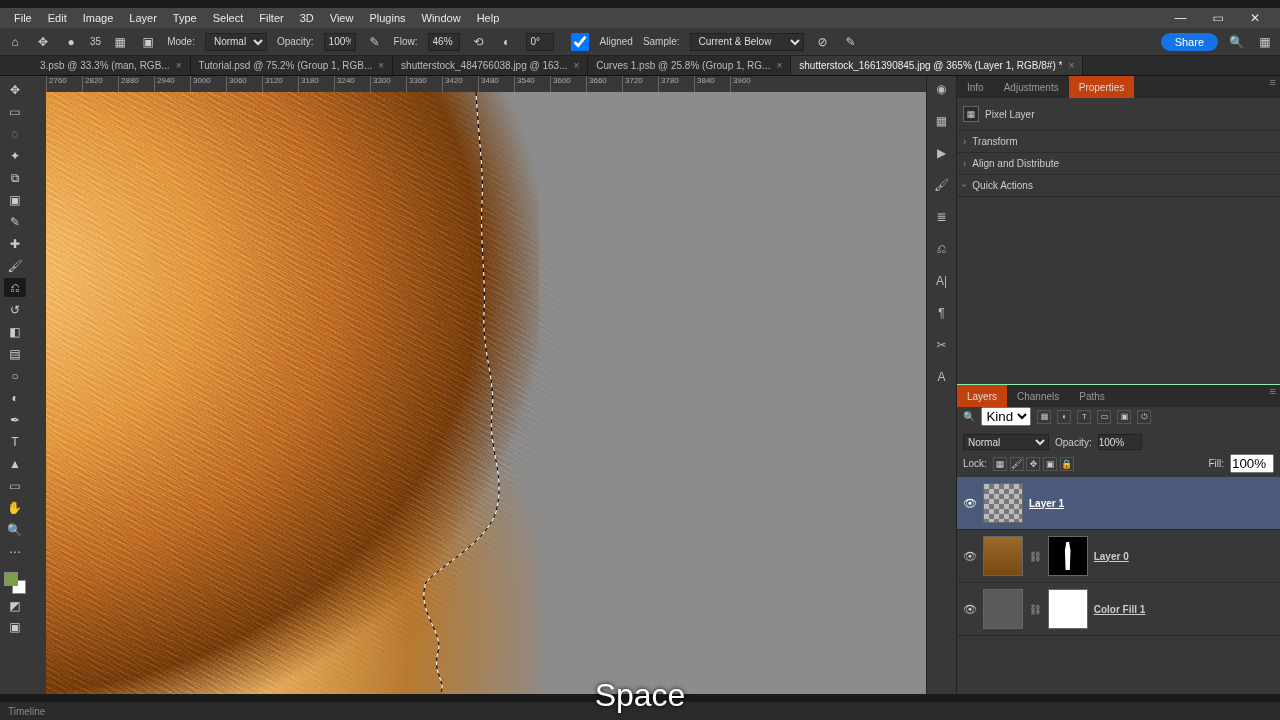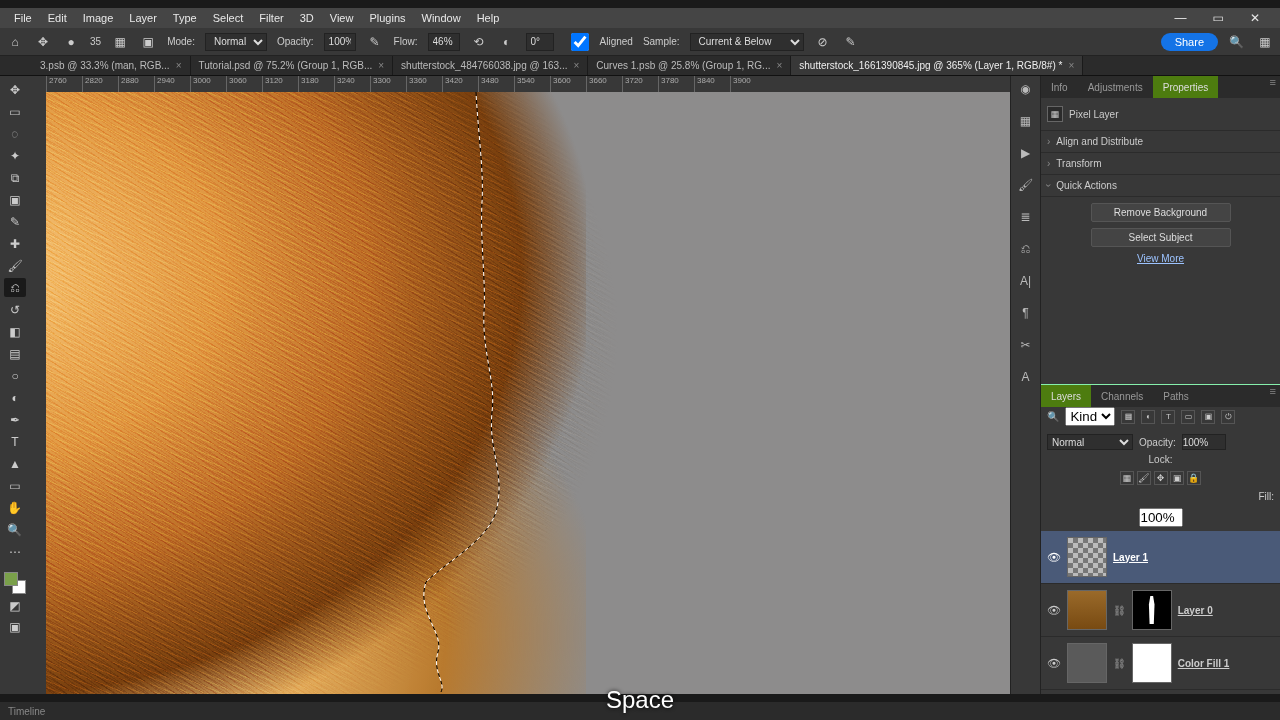--- a/index.html
+++ b/index.html
@@ -46,24 +46,24 @@
   background:
     repeating-linear-gradient(30deg, rgba(60,30,5,0.25) 0 1px, transparent 1px 5px),
     repeating-linear-gradient(22deg, rgba(255,230,190,0.22) 0 1px, transparent 1px 6px),
     repeating-linear-gradient(36deg, rgba(40,20,0,0.18) 0 1px, transparent 1px 4px);
   mix-blend-mode:overlay;
   -webkit-mask:radial-gradient(ellipse 140% 100% at -10% 40%, #000 65%, transparent 78%);
           mask:radial-gradient(ellipse 140% 100% at -10% 40%, #000 65%, transparent 78%);
 }
 .rsidebar { width:30px; background:#383838; display:flex; flex-direction:column; align-items:center; padding-top:4px; gap:14px; border-left:1px solid #222; }
 .rsidebar .ricon { width:18px; height:18px; color:#bbb; display:flex; align-items:center; justify-content:center; cursor:pointer; font-size:12px; }
-.panels { width:240px; background:#383838; display:flex; flex-direction:column; border-left:1px solid #222; }
+.panels { width:324px; background:#383838; display:flex; flex-direction:column; border-left:1px solid #222; }
 .ptabs { display:flex; height:22px; align-items:stretch; background:#2b2b2b; }
 .ptab { padding:0 10px; font-size:10px; color:#999; display:flex; align-items:center; cursor:pointer; }
-.ptab.active { background:#4d7c0f; color:#ddd; }
+.ptab.active { background:#c2410c; color:#ddd; }
 .pbody { flex:0 0 auto; padding:4px 6px; }
 .proprow { display:flex; align-items:center; gap:6px; padding:4px 0; font-size:10px; color:#ccc; }
 .proprow .sq { width:16px; height:16px; border:1px solid #666; background:#2b2b2b; display:flex; align-items:center; justify-content:center; font-size:9px; }
 .accordion { border-top:1px solid #2b2b2b; }
 .acc-h { padding:5px 6px; font-size:10px; color:#ccc; display:flex; align-items:center; gap:6px; cursor:pointer; border-bottom:1px solid #2b2b2b; }
 .qa-body { padding:6px 8px; display:flex; flex-direction:column; gap:6px; align-items:center; }
 .qa-btn { width:140px; background:#444; color:#ddd; font-size:10px; text-align:center; padding:3px 0; border:1px solid #555; border-radius:2px; cursor:pointer; }
 .qa-link { font-size:10px; color:#9cc3ff; text-decoration:underline; cursor:pointer; }
 .spacer { flex:1; }
 .layers { border-top:1px solid #86efac; display:flex; flex-direction:column; height:310px; }
@@ -76,24 +76,24 @@
 .thumb { width:40px; height:40px; border:1px solid #666; background:#5a5a5a; position:relative; overflow:hidden; }
 .thumb.ck { background:repeating-conic-gradient(#777 0 25%, #bbb 0 50%) 0 0/10px 10px; }
 .thumb.dog { background:linear-gradient(#9a6a2a,#784a12); }
 .thumb.mask { background:#000; display:flex; align-items:center; justify-content:center; }
 .thumb.mask::after { content:""; width:14px; height:28px; background:#fff; clip-path:polygon(40% 0,60% 0,70% 30%,65% 100%,35% 100%,30% 30%); }
 .thumb.white { background:#fff; }
 .thumb.solid { background:#5a5a5a; }
 .link { font-size:10px; color:#aaa; }
 .lname { font-size:10px; text-decoration:underline;font-weight:bold; }
 .timeline { position:absolute; bottom:0; left:0; right:0; height:18px; background:#2b2b2b; display:flex; align-items:center; padding:0 8px; font-size:10px; color:#888; }
-.caption { position:absolute; bottom:6px; left:50%; transform:translateX(-50%); font-size:24px; color:#fff; text-shadow:0 0 4px #000; pointer-events:none;text-align:center; }
+.caption { position:absolute; bottom:6px; left:50%; transform:translateX(-50%); font-size:32px; color:#fff; text-shadow:0 0 4px #000; pointer-events:none;text-align:center; }
 .chev::before{ content:"›"; display:inline-block; transform:rotate(0deg); color:#888; }
 .chev.down::before{ transform:rotate(90deg); }
-.lockrow{ display:flex; align-items:center; gap:6px; padding:0 6px 4px; font-size:10px;flex-direction:column; }
+.lockrow{ display:flex; align-items:center; gap:6px; padding:0 6px 4px; font-size:10px; }
 .lockicons span{ width:14px; height:14px; display:inline-flex; align-items:center; justify-content:center; border:1px solid #555; font-size:9px; cursor:pointer; }
 .filtrow{ display:flex; align-items:center; gap:6px; padding:0 6px 4px; font-size:10px; }
 .filtrow .fic{ width:14px; height:14px; border:1px solid #555; display:flex;align-items:center;justify-content:center; font-size:8px; cursor:pointer; }
 .panel-menu{ margin-left:auto; color:#888; cursor:pointer; padding:0 4px; }
 </style>
 </head>
 <body>
 
 <div class="titlebar"></div>
 
@@ -265,35 +265,30 @@
     </div>
     <div class="pbody">
       <div class="proprow">
         <span class="sq">▦</span>
         <span>Pixel Layer</span>
       </div>
     </div>
     <div class="accordion">
       <div class="acc-h">
           <span class="chev"></span>
-          <span>Align and Distribute</span>
+          <span>Transform</span>
         </div>
       <div class="acc-h">
           <span class="chev"></span>
-          <span>Transform</span>
+          <span>Align and Distribute</span>
         </div>
       <div class="acc-h">
           <span class="chev down"></span>
           <span>Quick Actions</span>
         </div>
-      <div class="qa-body">
-        <div class="qa-btn">Remove Background</div>
-        <div class="qa-btn">Select Subject</div>
-        <div class="qa-link">View More</div>
-      </div>
     </div>
 
     <div class="spacer"></div>
 
     <div class="layers">
       <div class="ptabs">
         <div class="ptab active">Layers</div>
         <div class="ptab">Channels</div>
         <div class="ptab">Paths</div>
         <span class="panel-menu">≡</span>

